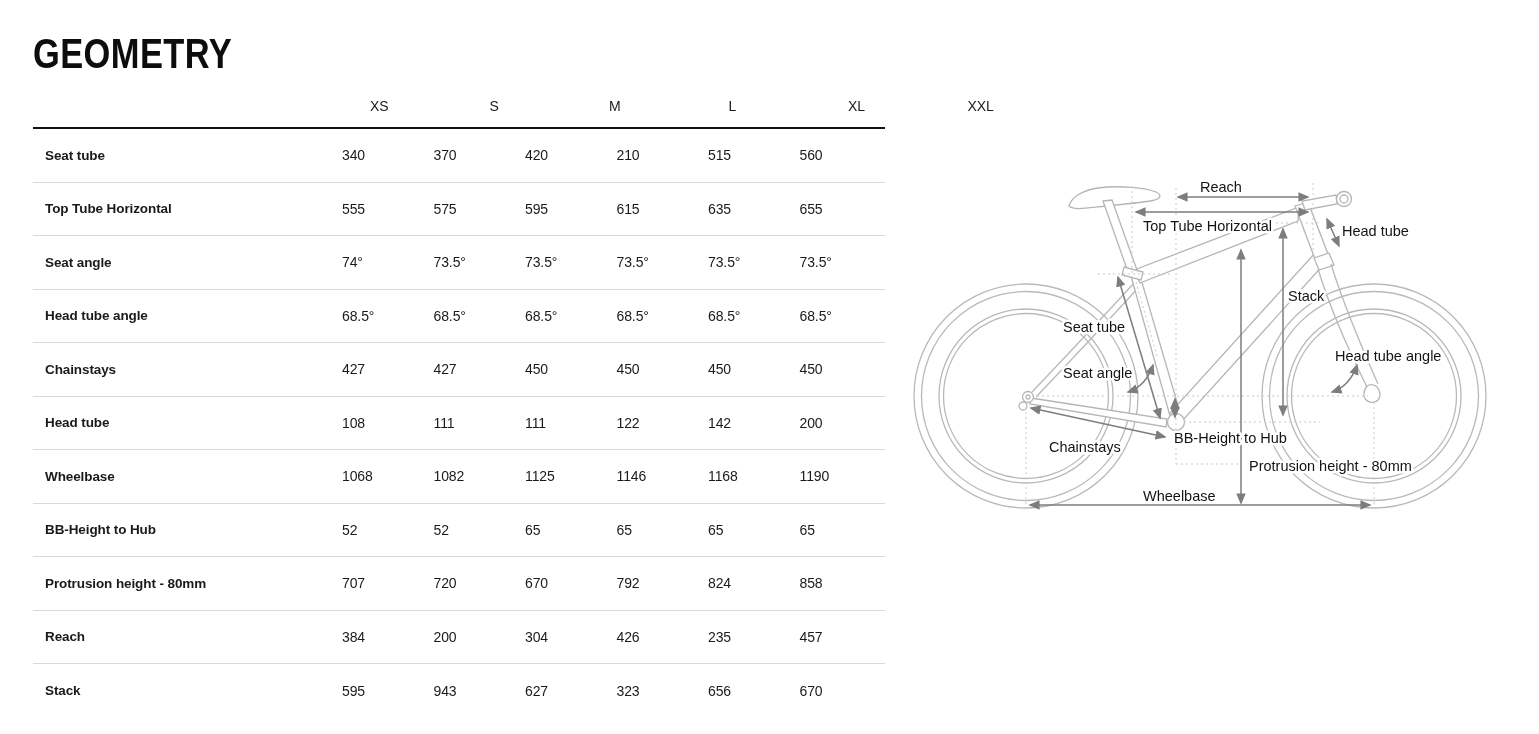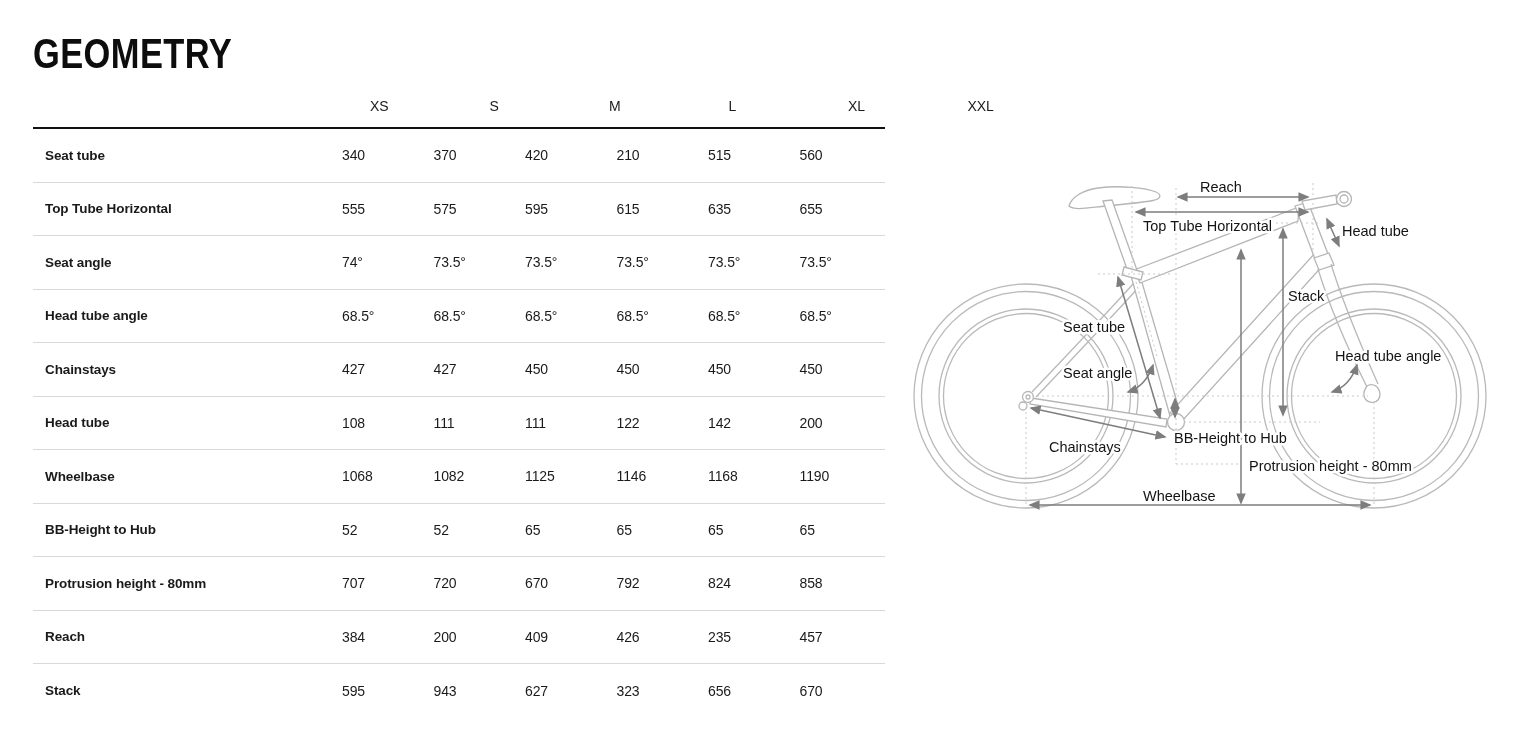--- a/index.html
+++ b/index.html
@@ -140,21 +140,21 @@
     <div class="cell">670</div>
     <div class="cell">792</div>
     <div class="cell">824</div>
     <div class="cell">858</div>
   </div>
 
   <div class="trow">
     <div class="cell lbl">Reach</div>
     <div class="cell">384</div>
     <div class="cell">200</div>
-    <div class="cell">409</div>
+    <div class="cell">304</div>
     <div class="cell">426</div>
     <div class="cell">235</div>
     <div class="cell">457</div>
   </div>
 
   <div class="trow">
     <div class="cell lbl">Stack</div>
     <div class="cell">595</div>
     <div class="cell">943</div>
     <div class="cell">627</div>

